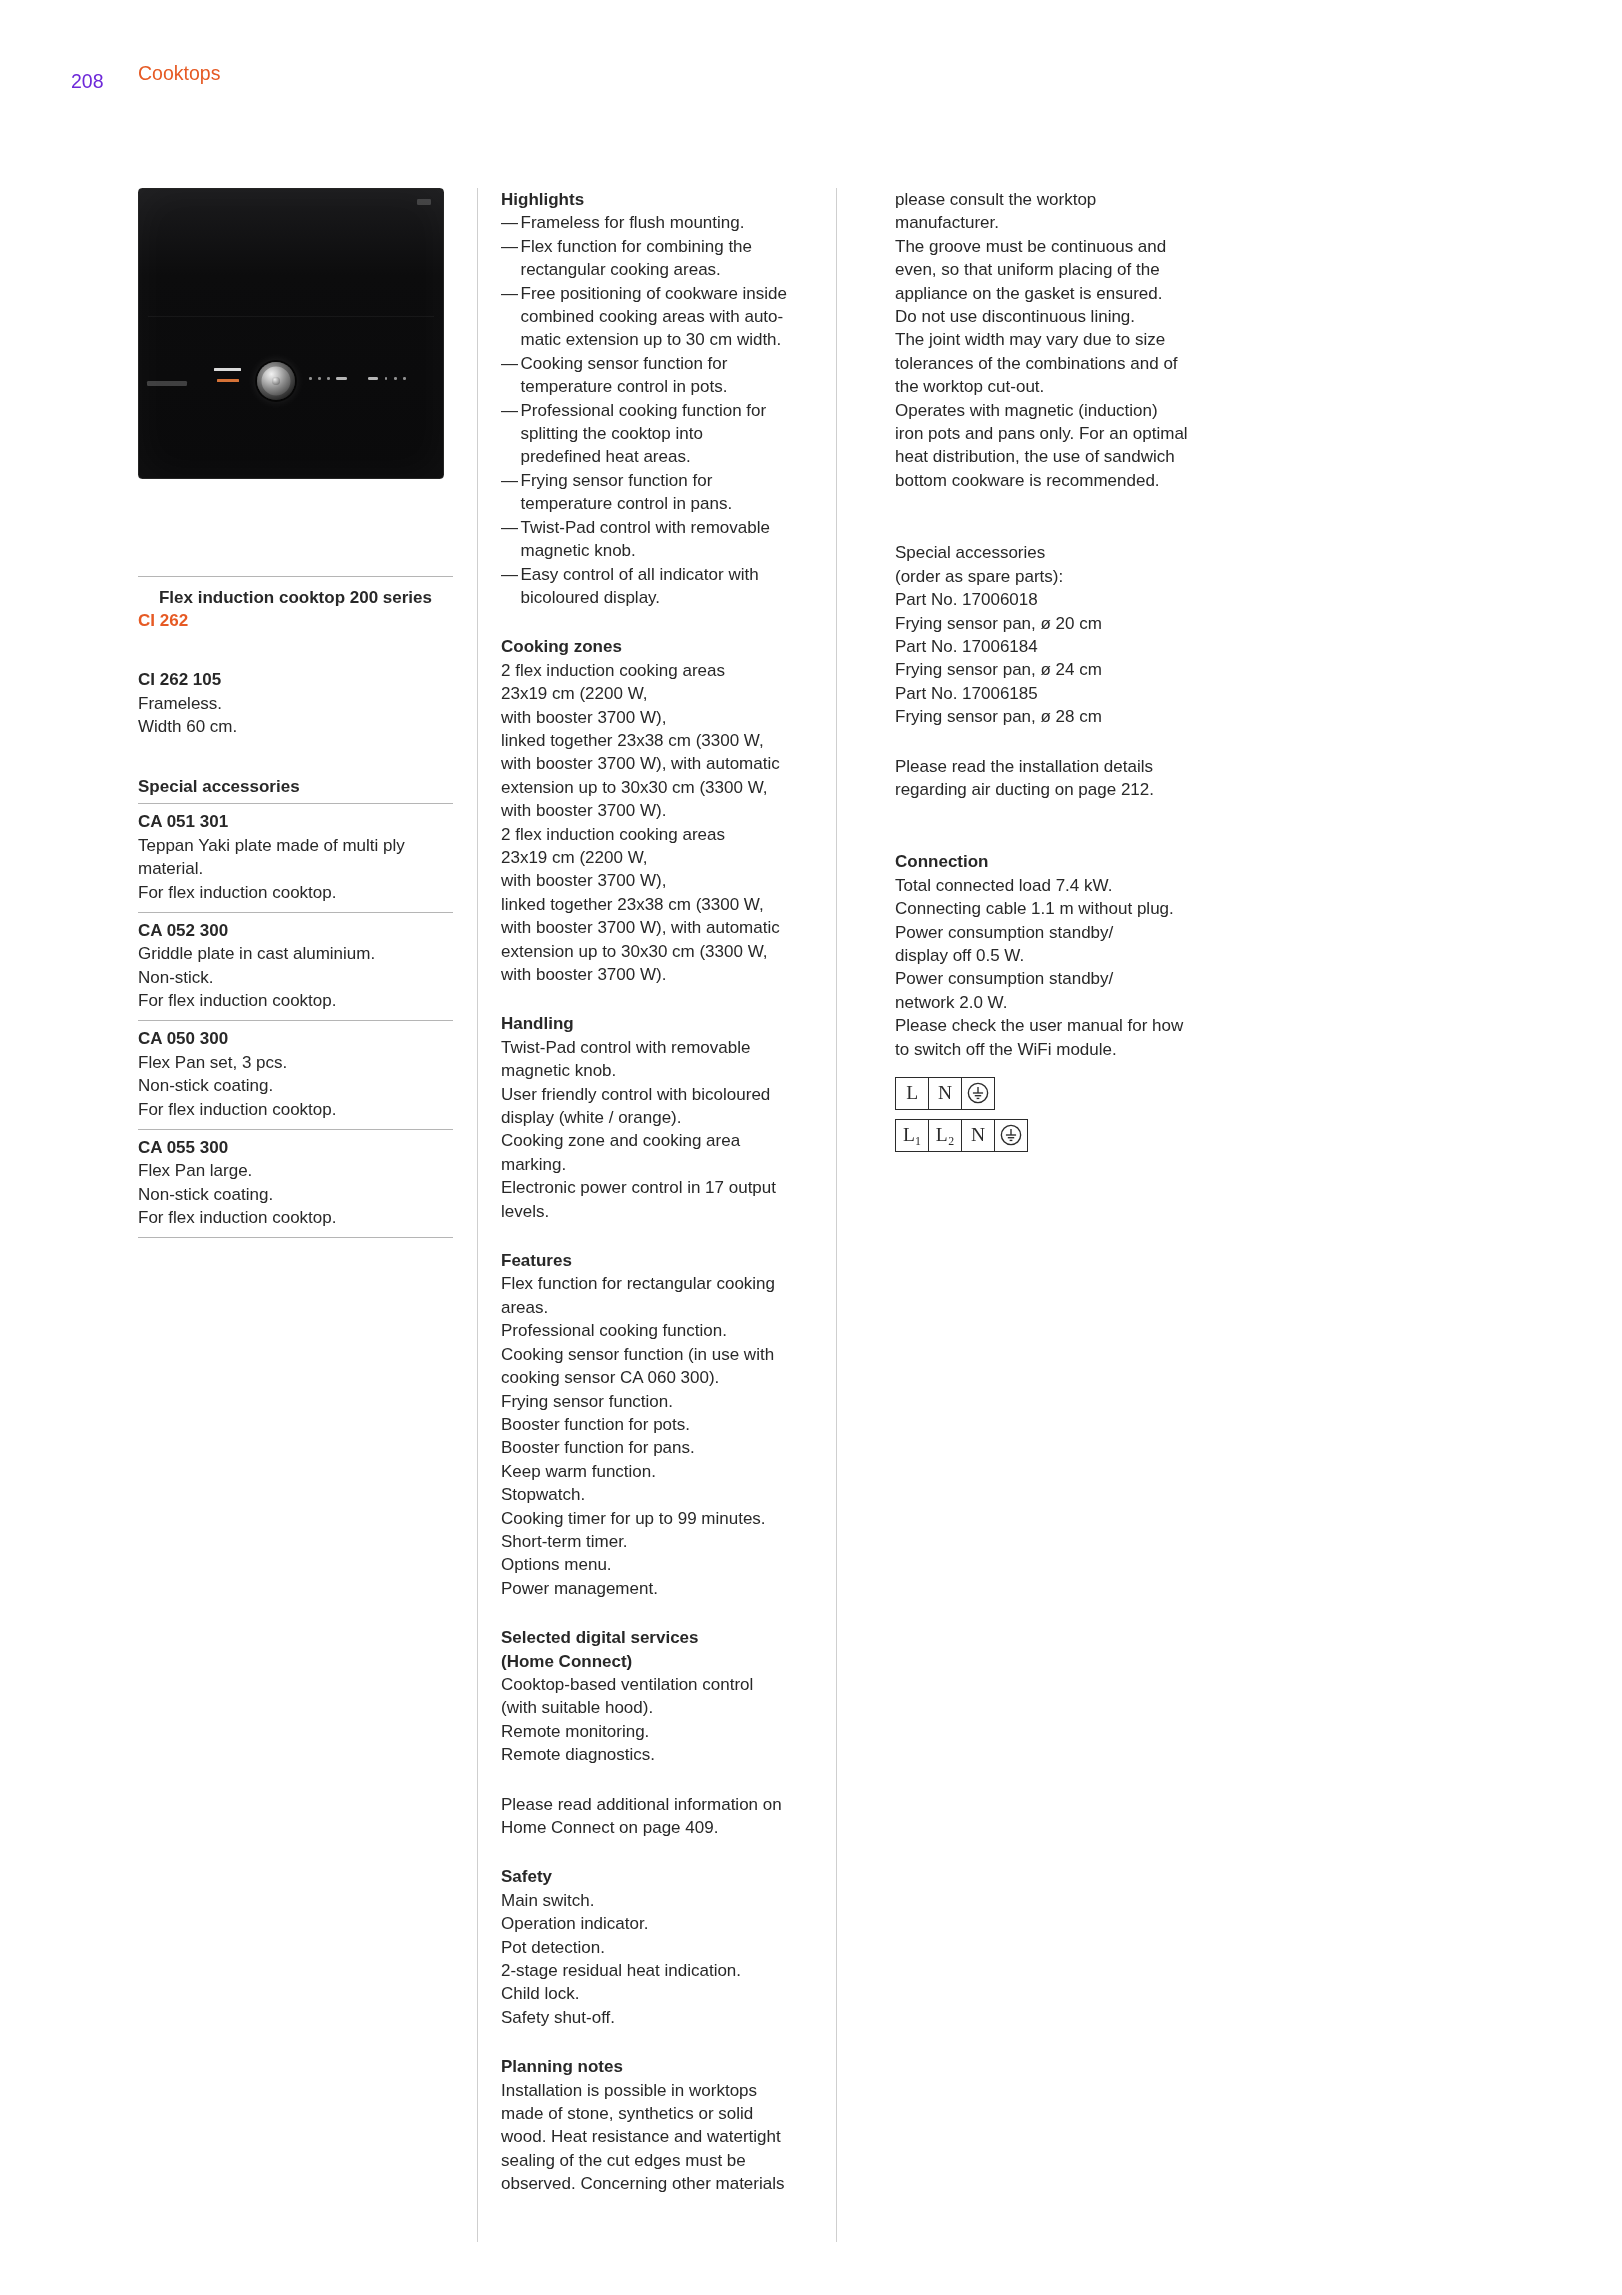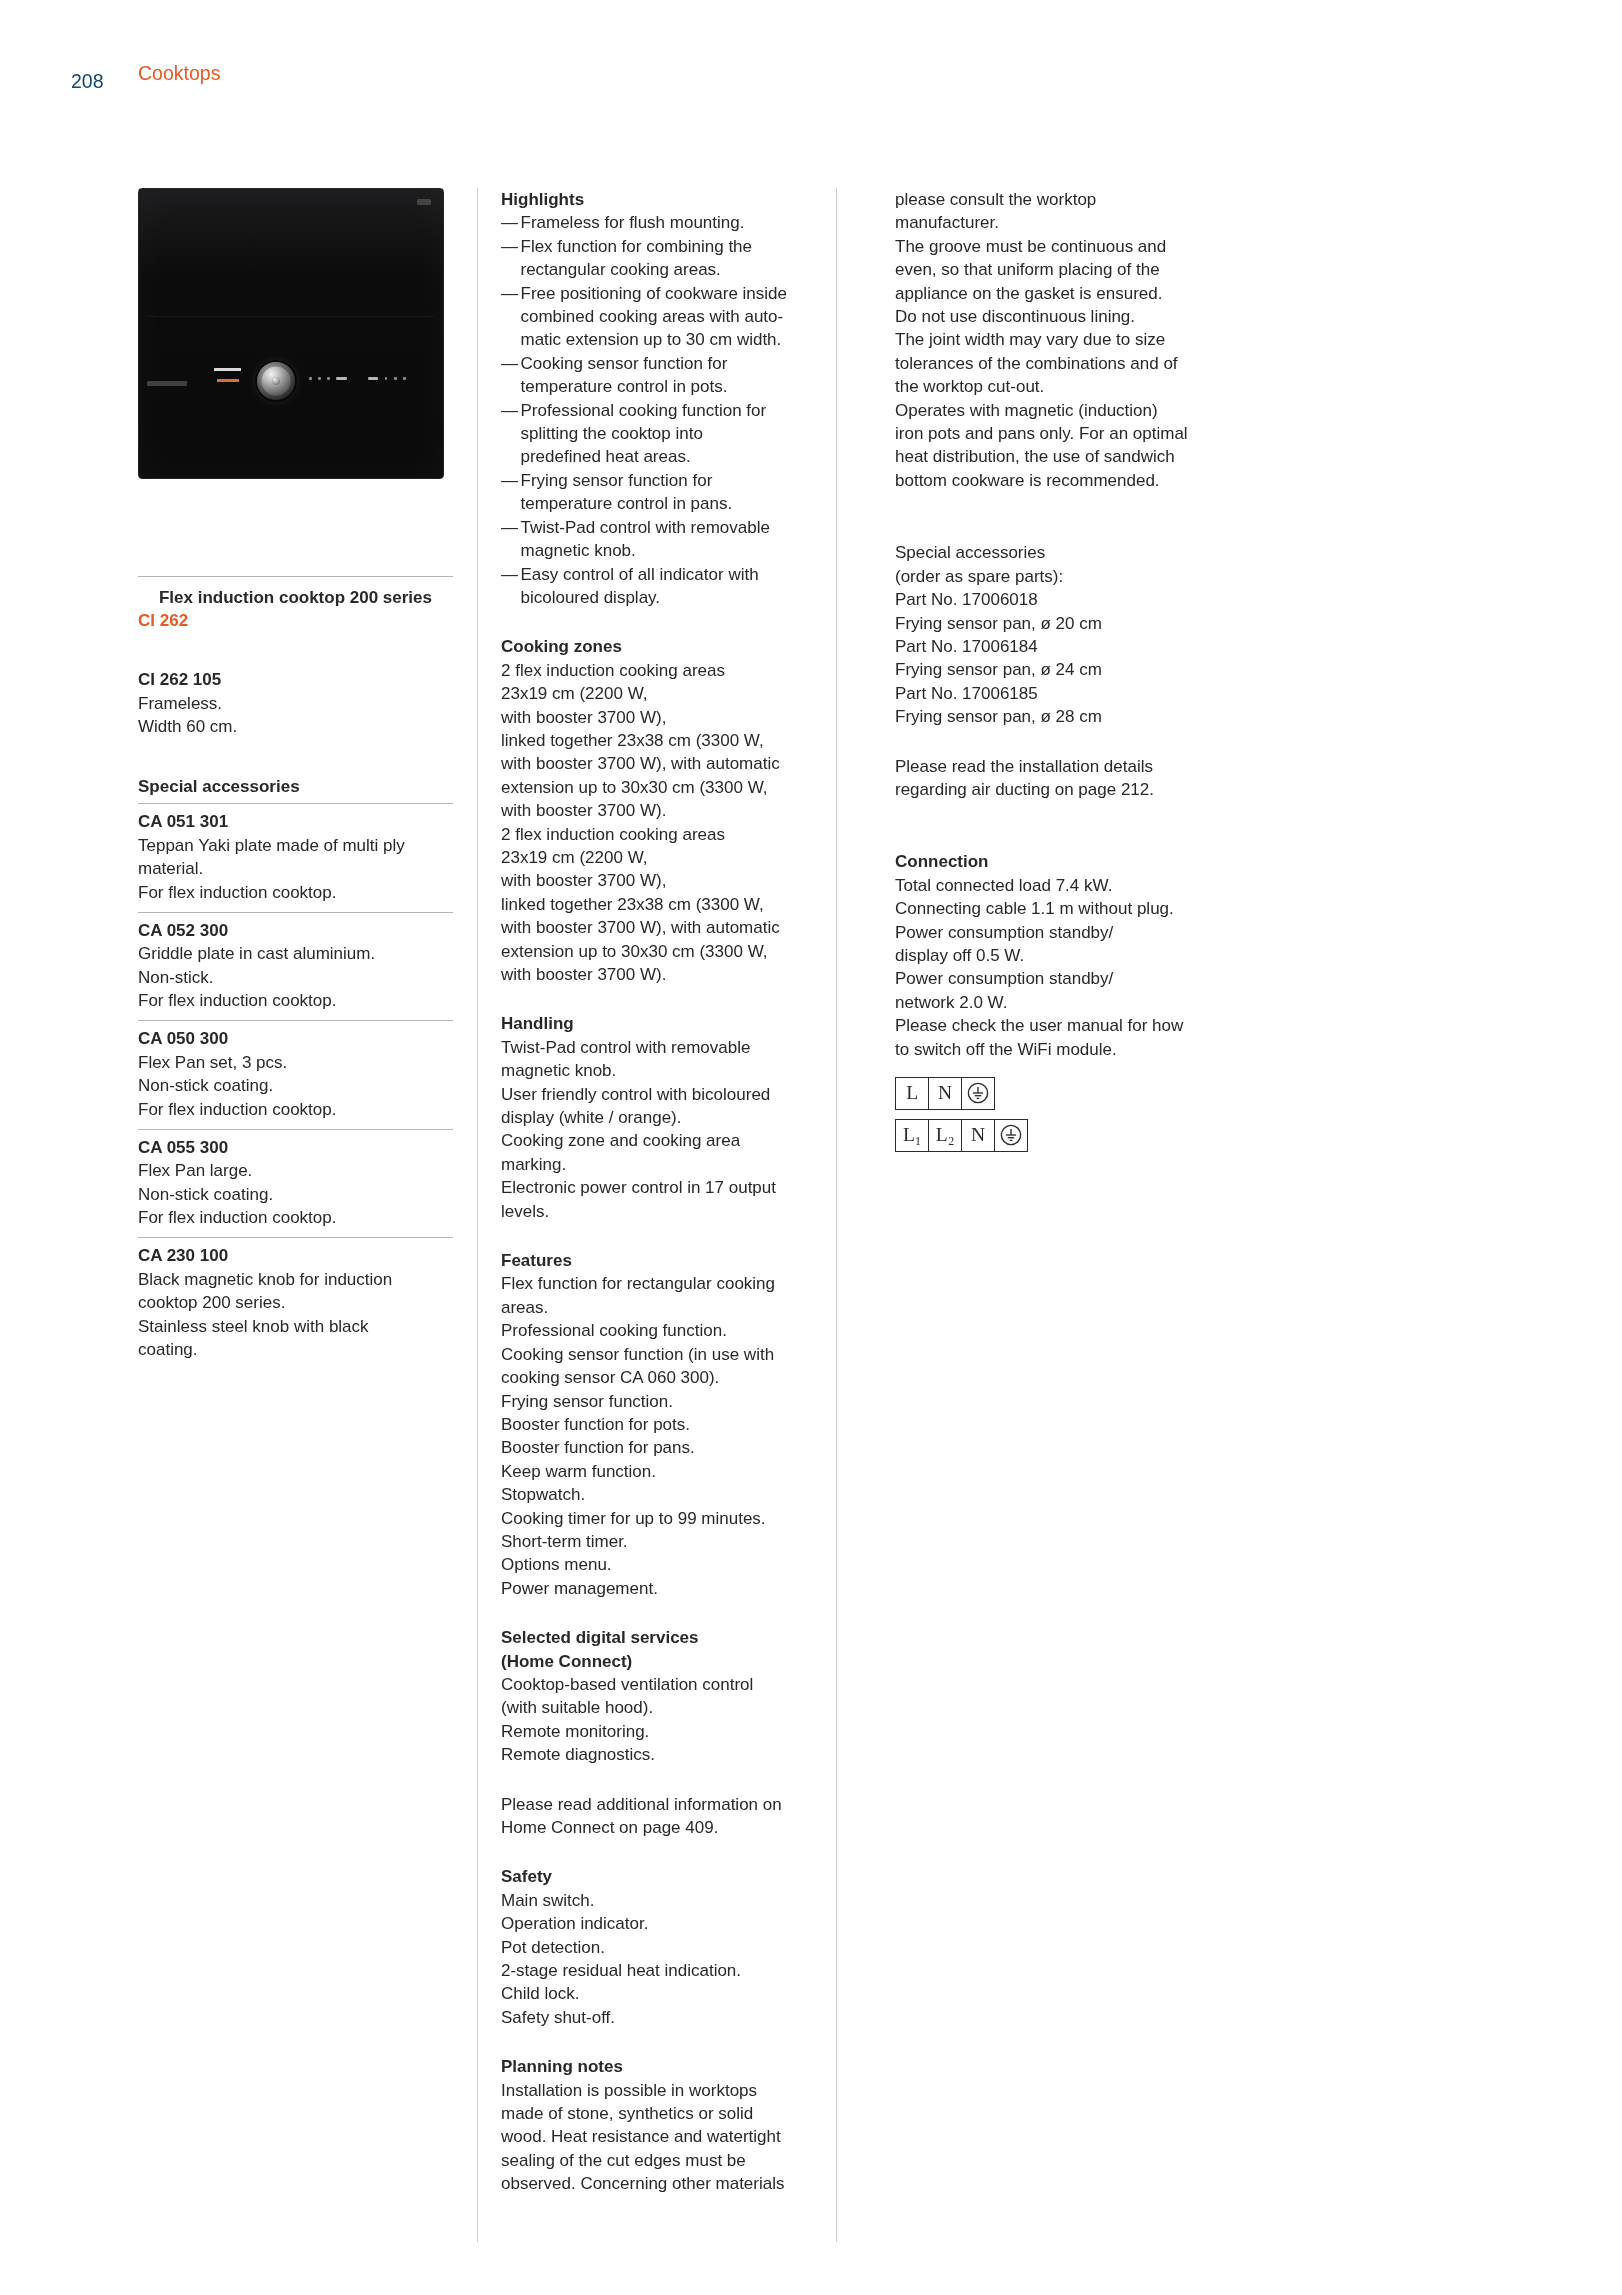--- a/index.html
+++ b/index.html
@@ -13,21 +13,21 @@
     color:#282828;
     font-size:17px;
     line-height:23.4px;
     overflow:hidden;
   }
   .accent{color:#e65a24;}
   .bold{font-weight:bold;}
   .t{white-space:pre-line;}
 
   
-  .page-number{position:absolute;left:71px;top:69px;font-size:19.5px;line-height:25px;color:#0c4a6e;}
+  .page-number{position:absolute;left:71px;top:69px;font-size:19.5px;line-height:25px;color:#6d28d9;}
   .section-label{position:absolute;left:138px;top:61px;font-size:19.5px;line-height:25px;color:#e65a24;}
 
   
   .col{position:absolute;top:188px;}
   .col-left{left:138px;width:315px;}
   .col-mid{left:501px;width:313px;}
   .col-right{left:895px;width:326px;}
   .vrule{position:absolute;top:188px;width:0.6px;height:2054px;background:#cfcfcf;}
   .vrule-1{left:477px;}
   .vrule-2{left:836px;}
@@ -167,27 +167,20 @@
 Non-stick coating.
 For flex induction cooktop.</div>
         <div class="rule"></div>
       </div>
       <div class="acc-item">
         <div class="bold">CA 055 300</div>
         <div class="t">Flex Pan large.
 Non-stick coating.
 For flex induction cooktop.</div>
         <div class="rule"></div>
-      </div>
-      <div class="acc-item">
-        <div class="bold">CA 230 100</div>
-        <div class="t">Black magnetic knob for induction
-cooktop 200 series.
-Stainless steel knob with black
-coating.</div>
       </div>
     </section>
   </aside>
 
   <main class="col col-mid">
 
     <section class="sec">
       <h3>Highlights</h3>
       <div class="hl">
         <span class="dash">—</span>

